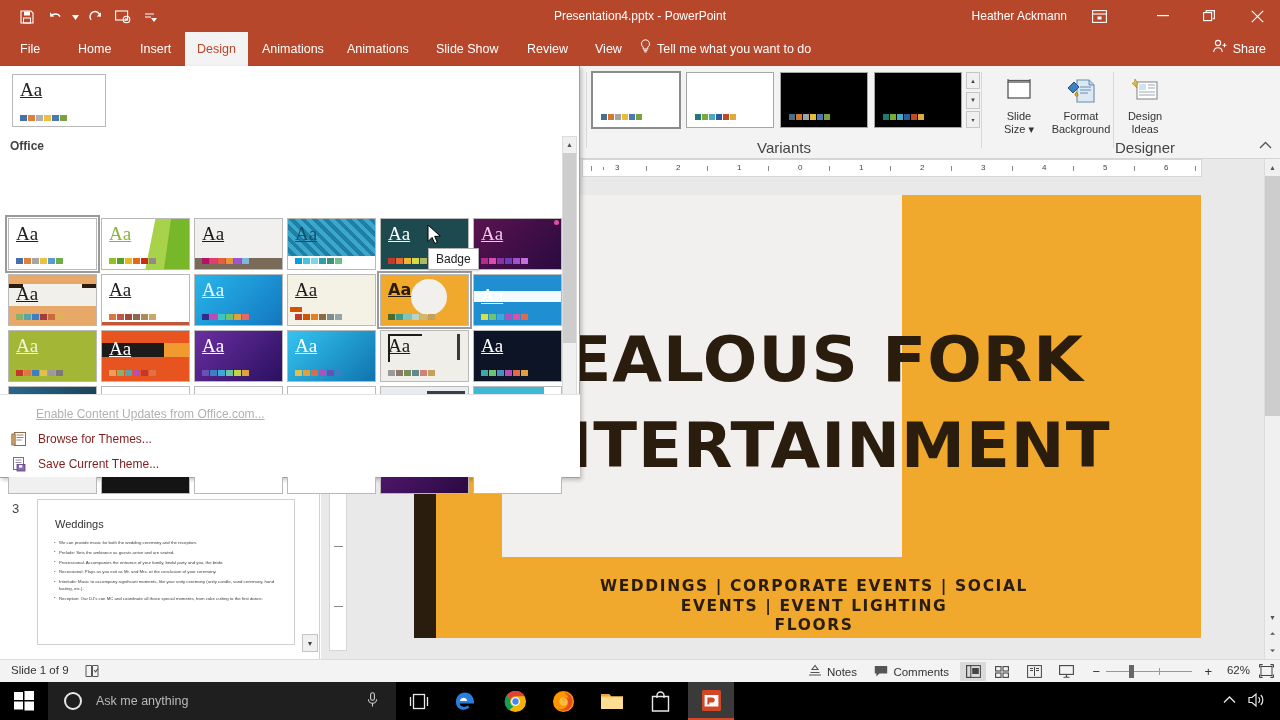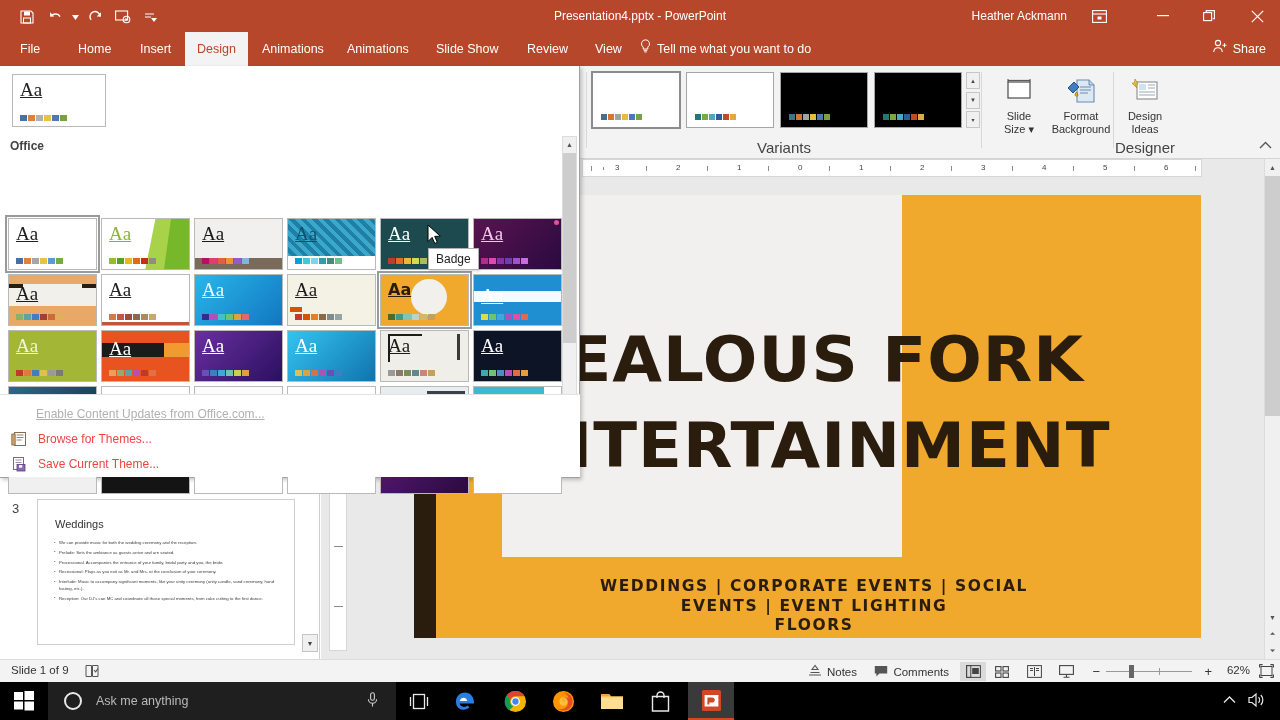--- a/index.html
+++ b/index.html
@@ -123,21 +123,21 @@
     border:1px solid #dcdcdc;
   }
   #gal-scrollbar .arr { width:13px; height:15px; display:flex; align-items:center;
     justify-content:center; font-size:7px; color:#555; background:#f0f0f0; }
   #gal-thumbpos { position:absolute; left:0; top:16px; width:13px; height:190px; background:#cdcdcd; }
   #gal-footer {
     position:absolute; left:0; bottom:0; width:580px; height:83px; background:#fff;
     border-top:1px solid #e2e2e2;
   }
   .menuitem {
-    height:25px; display:flex; align-items:center; gap:10px; padding-left:10px; font-size:12px; color:#ef4444;
+    height:25px; display:flex; align-items:center; gap:10px; padding-left:10px; font-size:12px; color:#7f1d1d;
   }
   .menuitem.disabled { color:#b1b1b1; padding-left:36px;text-decoration:underline; }
   .mi-ico { width:18px; height:18px; display:flex; align-items:center; justify-content:center; }
   
   #tooltip {
     position:absolute; left:428px; top:248px; background:#fff; border:1px solid #b0b0b0;
     padding:3px 7px; font-size:12px; color:#222; z-index:60; box-shadow:1px 1px 2px rgba(0,0,0,.18);
   }
   #cursor { position:absolute; left:427px; top:224px; z-index:61; }
   

